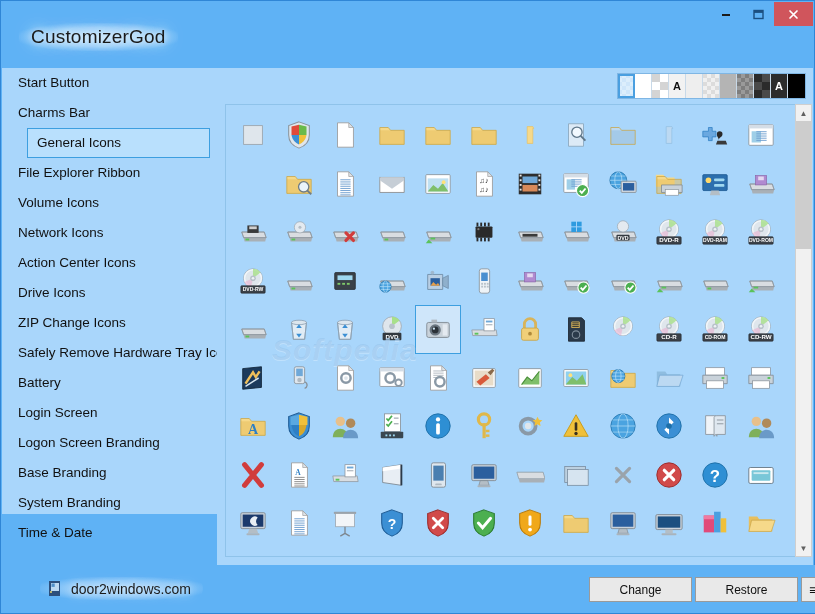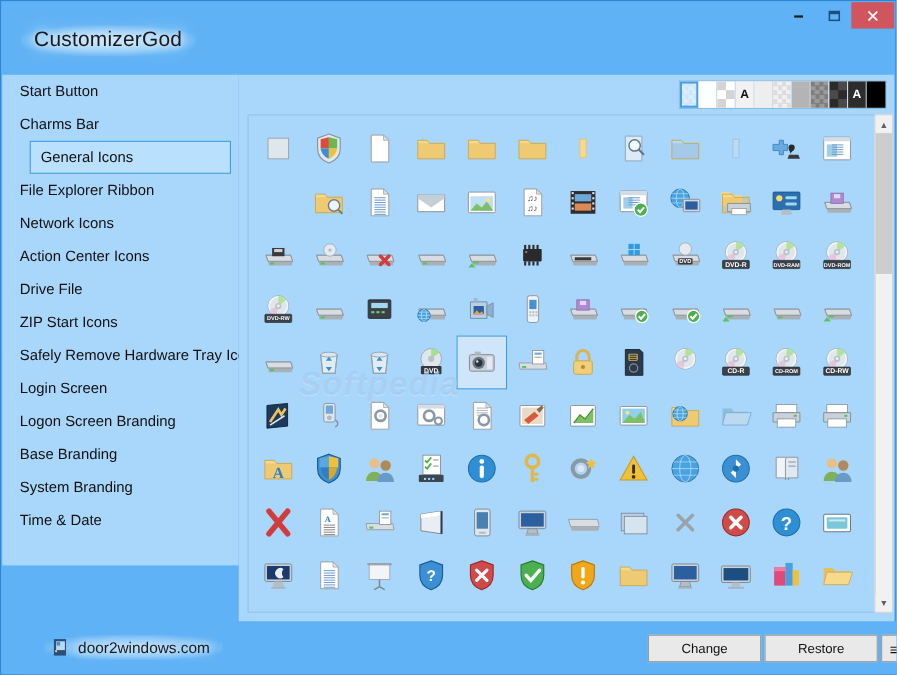--- a/index.html
+++ b/index.html
@@ -182,25 +182,27 @@
         <path d="M3 3 L10 10 M10 3 L3 10" stroke="#ffffff" stroke-width="1.7" stroke-linecap="round"></path>
       </svg>
     </div>
   </div>
 
   <div id="sidebar">
       <div class="side-item">Start Button</div>
       <div class="side-item">Charms Bar</div>
       <div class="side-item selected">General Icons</div>
       <div class="side-item">File Explorer Ribbon</div>
+      <div class="side-item">Volume Icons</div>
       <div class="side-item">Network Icons</div>
       <div class="side-item">Action Center Icons</div>
-      <div class="side-item">Drive File</div>
-      <div class="side-item">ZIP Start Icons</div>
+      <div class="side-item">Drive Icons</div>
+      <div class="side-item">ZIP Change Icons</div>
       <div class="side-item">Safely Remove Hardware Tray Icon</div>
+      <div class="side-item">Battery</div>
       <div class="side-item">Login Screen</div>
       <div class="side-item">Logon Screen Branding</div>
       <div class="side-item">Base Branding</div>
       <div class="side-item">System Branding</div>
       <div class="side-item">Time &amp; Date</div>
     </div>
 
   <div id="content">
     <div id="swatch-strip">
         <div class="swatch sel" style="background: repeating-conic-gradient(rgb(220, 238, 252) 0%, rgb(220, 238, 252) 25%, rgb(207, 230, 250) 0%, rgb(207, 230, 250) 50%) 0% 0% / 8px 8px;"></div>

